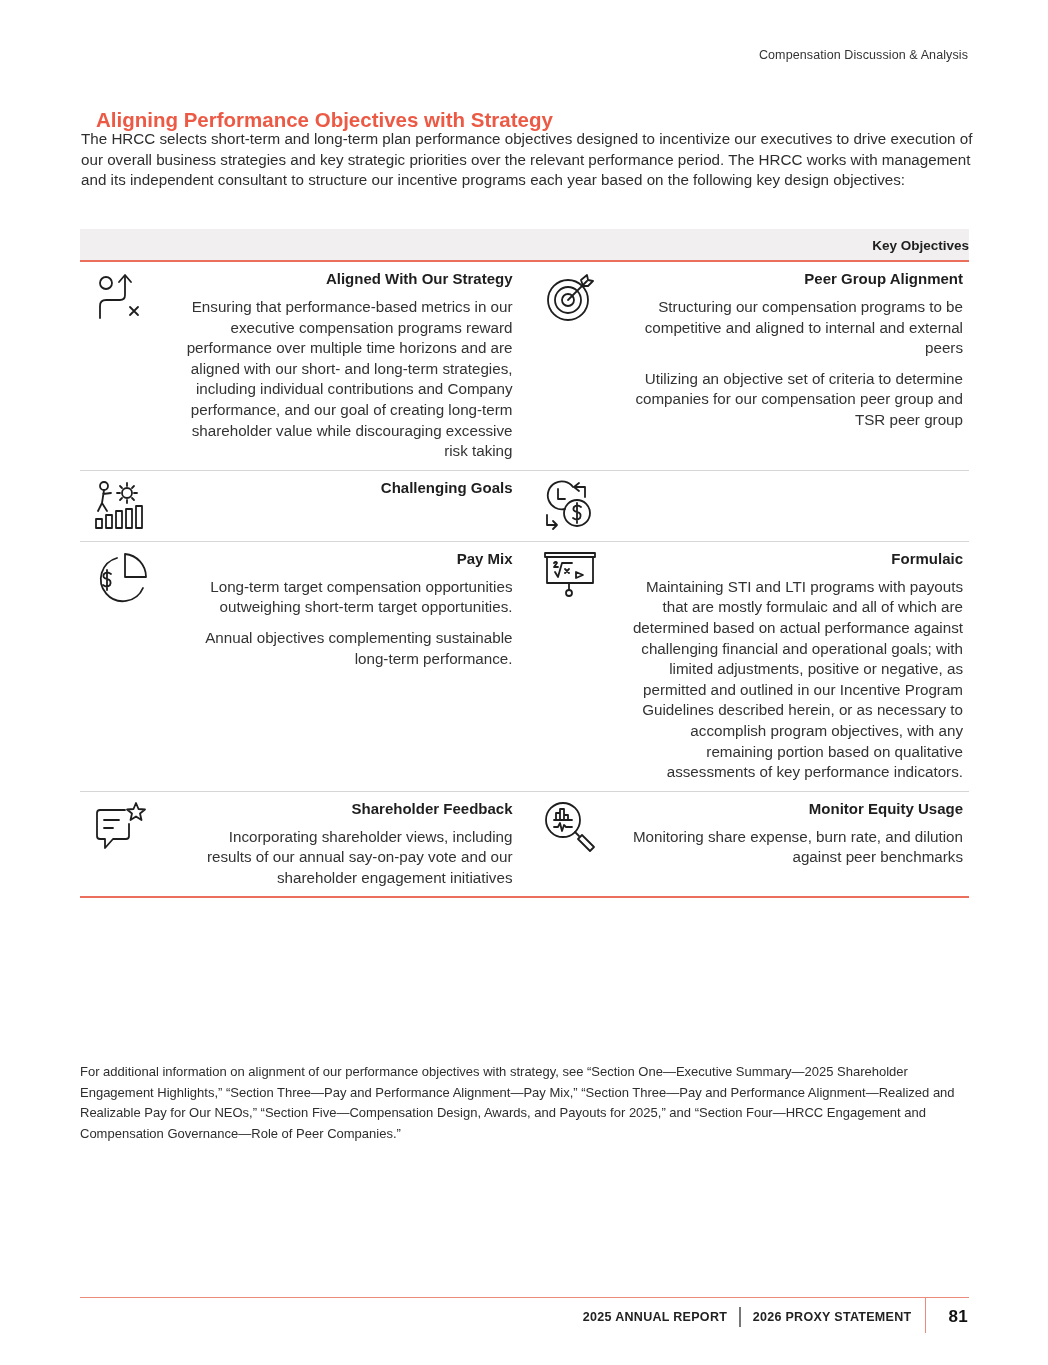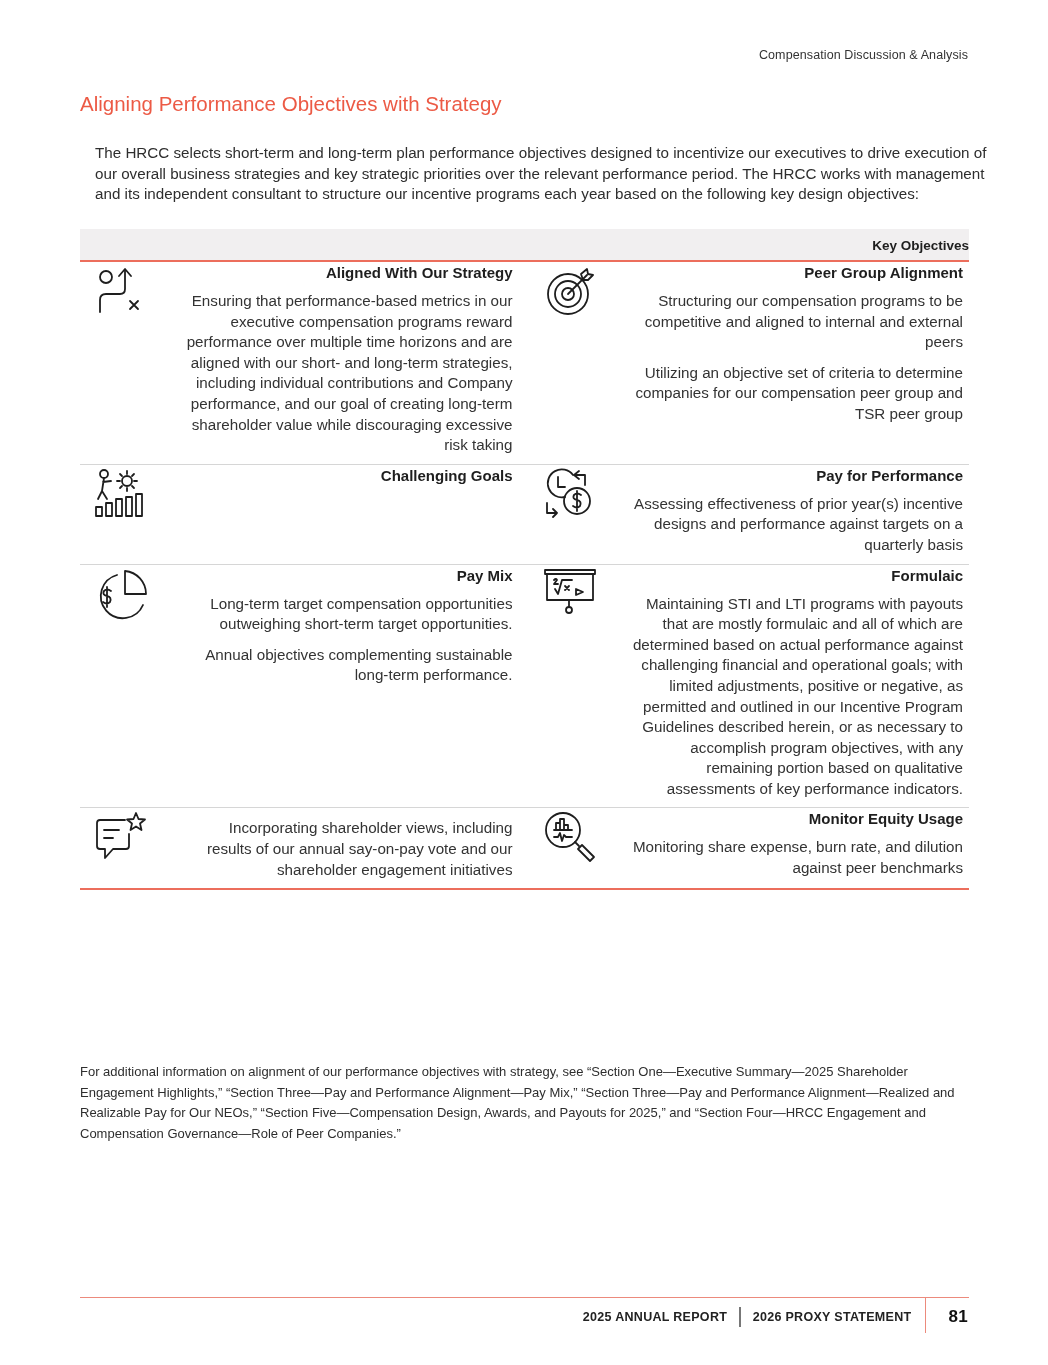--- a/index.html
+++ b/index.html
@@ -7,37 +7,37 @@
       width: 1048px; height: 1365px; position: relative; overflow: hidden;
       font-family: "Liberation Sans", "DejaVu Sans", sans-serif;
       color: #2a2a2a;
     }
     .running-header {
       position: absolute; top: 48px; right: 80px;
       font-size: 12.5px; color: #333; letter-spacing: 0.1px;
     }
     .section-title {
       position: absolute; top: 92px; left: 80px;
-      font-size: 20.5px; font-weight: normal; color: #ec5a45; margin: 0;
+      font-size: 20.5px; font-weight: bold; color: #ec5a45; margin: 16px;
     }
     .intro {
       position: absolute; top: 128px; left: 80px; width: 892px;
-      font-size: 15.2px; line-height: 20.6px; color: #2e2e2e; margin: 15px;
+      font-size: 15.2px; line-height: 20.6px; color: #2e2e2e; margin: 1px;
     }
     .table {
       position: absolute; top: 229px; left: 80px; width: 889px; text-align: right;
     }
     .table-head {
       background: #f1eff0; height: 31px; border-bottom: 2px solid #ec6e5c;
       font-weight: bold; font-size: 13.5px; color: #1e1e1e;
       padding-left: 4px; line-height: 34px; box-sizing: content-box;
     }
     .row { display: flex; border-bottom: 1px solid #d6d6d6; }
     .row.last { border-bottom: 2px solid #ec6e5c; }
-    .cell { display: flex; width: 50%; box-sizing: border-box; padding-top: 2px; padding-bottom: 8px; gap: 8px; }
+    .cell { display: flex; width: 50%; box-sizing: border-box; padding-top: 8px; padding-bottom: 8px; gap: 8px; }
     .cell .icon { width: 93px; flex: 0 0 93px; display: flex; justify-content: flex-start; padding-left: 15px; box-sizing: border-box; }
     .cell.right .icon { width: 93px; flex: 0 0 93px; padding-left: 18px; }
     .cell .text { flex: 1; padding-right: 6px; }
     .cell.left { padding-right: 6px; }
     .cell h3 {
       margin: 0 0 9px 0; font-size: 15px; font-weight: bold; color: #1e1e1e; line-height: 18px;
     }
     .cell p {
       margin: 8px 0 10px 0; font-size: 15.2px; line-height: 20.6px; color: #333;
     }
@@ -124,24 +124,20 @@
       <div class="icon">
         <svg viewBox="0 0 54 54">
           <path d="M22 30 A14 14 0 1 1 30 8"></path>
           <path d="M15 10 V20 H22"></path>
           <circle cx="34" cy="34" r="13"></circle>
           <path d="M38 28 Q34 25 31 28 Q29 32 34 33 Q39 34 37 39 Q34 42 30 39 M34 24 V44"></path>
           <path d="M36 4 L31 8 L36 12 M31 8 H42 V18"></path>
           <path d="M4 36 V46 H14 M10 42 L14 46 L10 50"></path>
         </svg>
       </div>
-      <div class="text">
-        <h3>Pay for Performance</h3>
-        <p>Assessing effectiveness of prior year(s) incentive designs and performance against targets on a quarterly basis</p>
-      </div>
     </div>
   </div>
 
   <div class="row">
     <div class="cell left">
       <div class="icon">
         <svg viewBox="0 0 54 54">
           <path d="M22 8 A22 22 0 1 0 48 38"></path>
           <path d="M30 4 V27 H51 A23 23 0 0 0 30 4 Z"></path>
           <path d="M16 24 Q12 21 9 24 Q7 28 12 29 Q17 30 15 35 Q12 38 8 35 M12 20 V40"></path>
@@ -176,20 +172,21 @@
   <div class="row last">
     <div class="cell left">
       <div class="icon">
         <svg viewBox="0 0 54 54">
           <path d="M30 10 H5 Q2 10 2 13 V36 Q2 39 5 39 H10 V48 L18 39 H31 Q34 39 34 36 V24"></path>
           <path d="M9 20 H24 M9 28 H18"></path>
           <path d="M41 3 L43.5 9 L50 9.5 L45 13.5 L46.5 20 L41 16.5 L35.5 20 L37 13.5 L32 9.5 L38.5 9 Z"></path>
         </svg>
       </div>
       <div class="text">
+        <h3>Shareholder Feedback</h3>
         <p>Incorporating shareholder views, including results of our annual say-on-pay vote and our shareholder engagement initiatives</p>
       </div>
     </div>
     <div class="cell right">
       <div class="icon">
         <svg viewBox="0 0 54 54">
           <circle cx="20" cy="20" r="17"></circle>
           <path d="M11 20 H29 M13 20 V13 H17 V20 M17 20 V9 H21 V20 M21 20 V15 H25 V20"></path>
           <path d="M11 27 H15 L17 23 L19 31 L21 25 L23 27 H29"></path>
           <path d="M32 32 L36 36"></path>

